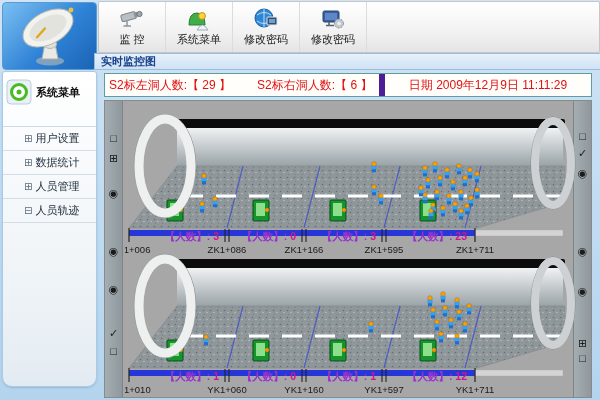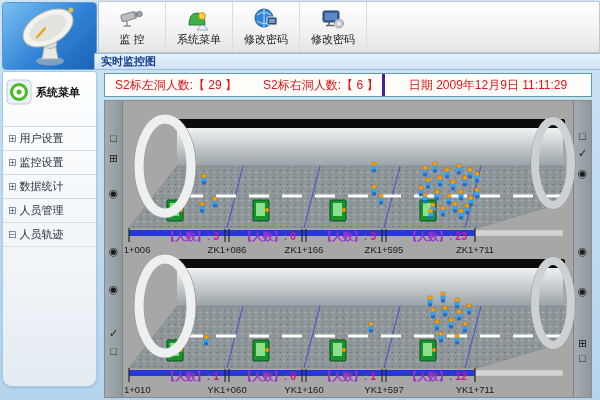--- a/index.html
+++ b/index.html
@@ -31,38 +31,38 @@
   .sidebar{
     position:absolute;left:2px;top:71px;width:93px;height:314px;
     background:linear-gradient(#ffffff,#eef3f7 70%,#e3ebf2);
     border:1px solid #a9cbe6;border-radius:3px 3px 10px 10px;
     box-shadow:0 1px 2px rgba(60,100,140,.25);
   }
   .side-head{height:36px;display:flex;align-items:center;gap:4px;padding:2px 2px 16px 3px;border-bottom:1px solid #cfdbe4;}
   .side-head .ttl{font-size:11px;font-weight:bold;color:#111;}
   .side-item{
     height:23px;line-height:23px;font-size:11px;color:#22303c;
-    border-bottom:1px solid #d3dde6;padding-left:5px;cursor:pointer;white-space:nowrap;
+    border-bottom:1px solid #d3dde6;padding-left:21px;cursor:pointer;white-space:nowrap;
   }
   .side-item .exp{color:#5b6b7a;font-size:10px;margin-right:3px;}
   
   .tabbar{
     position:absolute;left:94px;top:53px;width:584px;height:17px;
     background:linear-gradient(#e7f1fb,#cfe2f4);
     border:1px solid #9cbcda;box-sizing:border-box;
     font-size:11px;font-weight:bold;color:#16418c;line-height:15px;padding-left:6px;
   }
   
   .statsbar{
     position:absolute;left:104px;top:73px;width:488px;height:24px;
     background:#fffefb;border:1px solid #5f9ea0;box-sizing:border-box;
     display:flex;align-items:center;font-size:12px;color:#e01212;
   }
-  .statsbar .cell-left{flex:1;display:flex;gap:26px;padding-left:10px;white-space:nowrap;}
-  .statsbar .cell-right{width:206px;border-left:3px solid #4c1d95;text-align:center;white-space:nowrap;align-self:stretch;display:flex;align-items:center;justify-content:center;}
+  .statsbar .cell-left{flex:1;display:flex;gap:26px;padding-left:4px;white-space:nowrap;}
+  .statsbar .cell-right{width:206px;border-left:6px solid #4c1d95;text-align:center;white-space:nowrap;align-self:stretch;display:flex;align-items:center;justify-content:center;}
   
   .monitor{
     position:absolute;left:104px;top:100px;width:488px;height:298px;
     background:#a7a7a7;border:1px solid #8a8a8a;box-sizing:border-box;
   }
   .strip{position:absolute;top:0;height:100%;width:17px;background:linear-gradient(90deg,#a4adb1,#8f999d);}
   .strip.left{left:0;border-right:1px solid #7e8486;}
   .strip.right{right:0;border-left:1px solid #7e8486;}
   .strip-icon{position:absolute;left:0;width:17px;text-align:center;font-size:11px;color:#1b1b1b;line-height:12px;}
   .tunnel{position:absolute;left:20px;width:452px;height:150px;}
@@ -133,23 +133,20 @@
   <div class="side-head">
     <svg width="26" height="26" viewBox="0 0 26 26">
       <rect x="1" y="1" width="24" height="24" rx="4" fill="#e9f0f6" stroke="#b9cede"></rect>
       <circle cx="13" cy="13" r="7.5" fill="#ffffff" stroke="#49bb22" stroke-width="3"></circle>
       <circle cx="13" cy="13" r="2.5" fill="#49bb22"></circle>
     </svg>
     <span class="ttl">系统菜单</span>
   </div>
   <div class="side-item">
     <span class="exp">⊞</span><span>用户设置</span>
-  </div>
-  <div class="side-item">
-    <span class="exp">⊞</span><span>监控设置</span>
   </div>
   <div class="side-item">
     <span class="exp">⊞</span><span>数据统计</span>
   </div>
   <div class="side-item">
     <span class="exp">⊞</span><span>人员管理</span>
   </div>
   <div class="side-item">
     <span class="exp">⊟</span><span>人员轨迹</span>
   </div>

